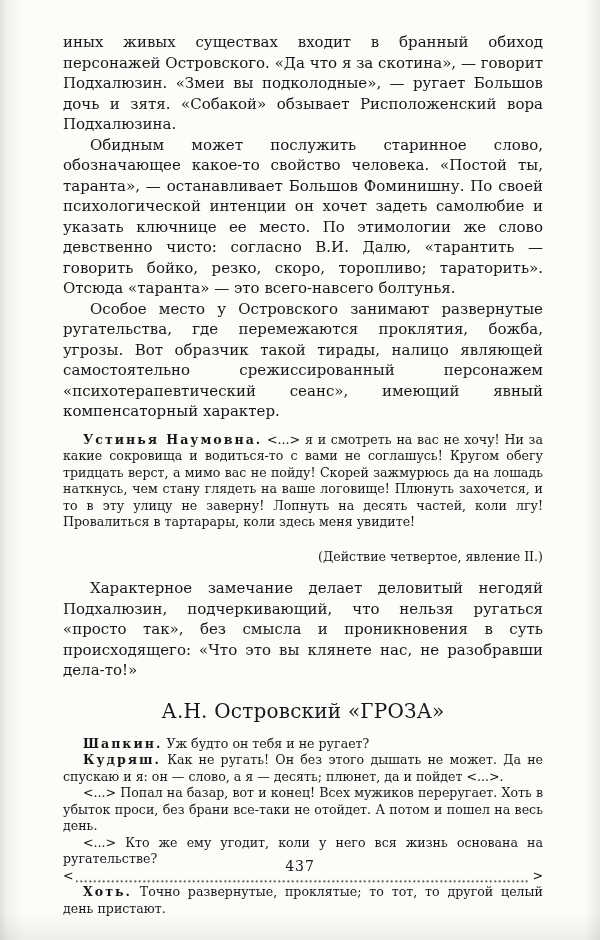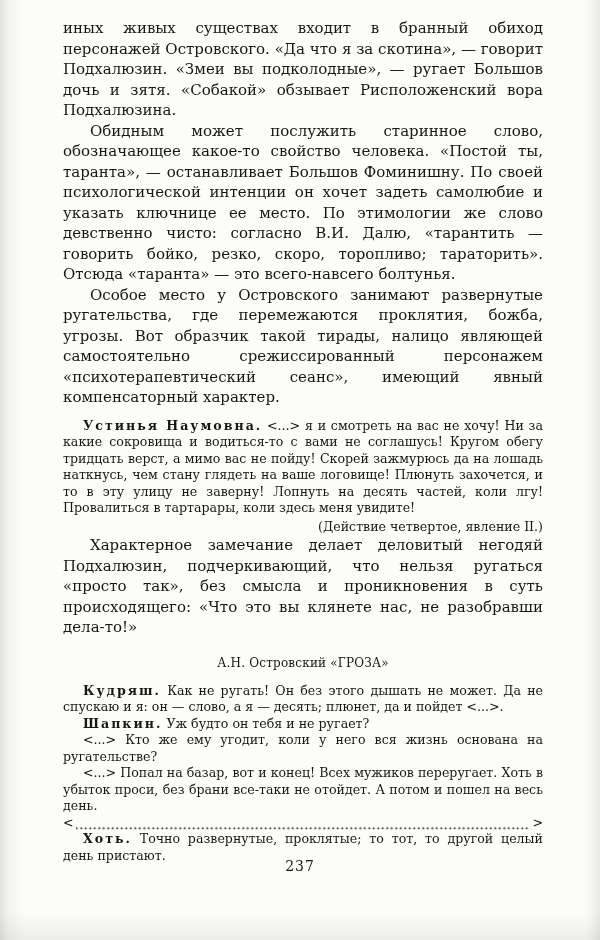--- a/index.html
+++ b/index.html
@@ -10,42 +10,42 @@
     overflow: hidden;
     position: relative;
     background-color: #fcfcf9;
     background-image:
       linear-gradient(90deg, rgba(60,60,55,0.14) 0px, rgba(60,60,55,0.05) 8px, rgba(60,60,55,0) 24px),
       linear-gradient(270deg, rgba(60,60,55,0.10) 0px, rgba(60,60,55,0) 14px),
       linear-gradient(0deg, rgba(60,60,55,0.08) 0px, rgba(60,60,55,0) 28px);
     font-family: "DejaVu Serif", "Liberation Serif", serif;
     color: #17161a;
   }
-  .page { padding: 18px 57px 0 63px; }
+  .page { padding: 32px 57px 0 63px; }
   p { margin: 0; }
   .main {
     font-size: 15px;
     line-height: 20.5px;
     text-align: justify;
     text-indent: 27px;
     hyphens: auto;
   }
   .noindent { text-indent: 0; }
   .small {
     font-size: 12.6px;
     line-height: 16.5px;
     text-align: justify;
     hyphens: auto;
   }
   .indent { text-indent: 20px; }
   .excerpt { margin-top: 10px; }
-  .attribution { text-align: right; text-indent: 0; margin-top: 2px; }
-  .para4 { }
+  .attribution { text-align: right; text-indent: 0; margin-top: 18px; }
+  .para4 { margin-top: 13px; }
   .heading {
-    font-size: 12px;
+    font-size: 20px;
     font-weight: 400;
     text-align: center;
     margin: 18px 0 13px 0;
     letter-spacing: 0.2px;
   }
   .speaker { letter-spacing: 2px; font-weight: bold; }
   .dots-row {
     display: flex;
     align-items: flex-end;
     font-size: 12.6px;
@@ -84,27 +84,27 @@
   <div class="excerpt">
     <p class="small indent"><span class="speaker">Устинья Наумовна.</span><span> &lt;...&gt; я и смотреть на вас не хочу! Ни за какие сокровища и водиться-то с вами не соглашусь! Кругом обегу тридцать верст, а мимо вас не пойду! Скорей зажмурюсь да на лошадь наткнусь, чем стану глядеть на ваше логовище! Плюнуть захочется, и то в эту улицу не заверну! Лопнуть на десять частей, коли лгу! Провалиться в тартарары, коли здесь меня увидите!</span></p>
     <p class="small attribution">(Действие четвертое, явление II.)</p>
   </div>
 
   <p class="main para4">Характерное замечание делает деловитый негодяй Подхалюзин, подчеркивающий, что нельзя ругаться «просто так», без смысла и проникновения в суть происходящего: «Что это вы клянете нас, не разобравши дела-то!»</p>
 
   <h2 class="heading">А.Н. Островский «ГРОЗА»</h2>
 
   <div class="excerpt dialogue">
+    <p class="small indent"><span class="speaker">Шапкин.</span><span> Уж будто он тебя и не ругает?</span></p>
     <p class="small indent"><span class="speaker">Кудряш.</span><span> Как не ругать! Он без этого дышать не может. Да не спускаю и я: он — слово, а я — десять; плюнет, да и пойдет &lt;...&gt;.</span></p>
-    <p class="small indent"><span class="speaker">Шапкин.</span><span> Уж будто он тебя и не ругает?</span></p>
+    <p class="small indent"><span class="speaker"></span><span>&lt;...&gt; Попал на базар, вот и конец! Всех мужиков переругает. Хоть в убыток проси, без брани все-таки не отойдет. А потом и пошел на весь день.</span></p>
     <p class="small indent"><span class="speaker"></span><span>&lt;...&gt; Кто же ему угодит, коли у него вся жизнь основана на ругательстве?</span></p>
-    <p class="small indent"><span class="speaker"></span><span>&lt;...&gt; Попал на базар, вот и конец! Всех мужиков переругает. Хоть в убыток проси, без брани все-таки не отойдет. А потом и пошел на весь день.</span></p>
     <div class="dots-row">
       <span>&lt;</span>
       <span class="dot-leader"></span>
       <span>&gt;</span>
     </div>
     <p class="small indent"><span class="speaker">Хоть.</span><span> Точно развернутые, проклятые; то тот, то другой целый день пристают.</span></p>
   </div>
 
 </div>
 
-<div class="pagenum">237</div>
+<div class="pagenum">437</div>
 
 </body></html>

